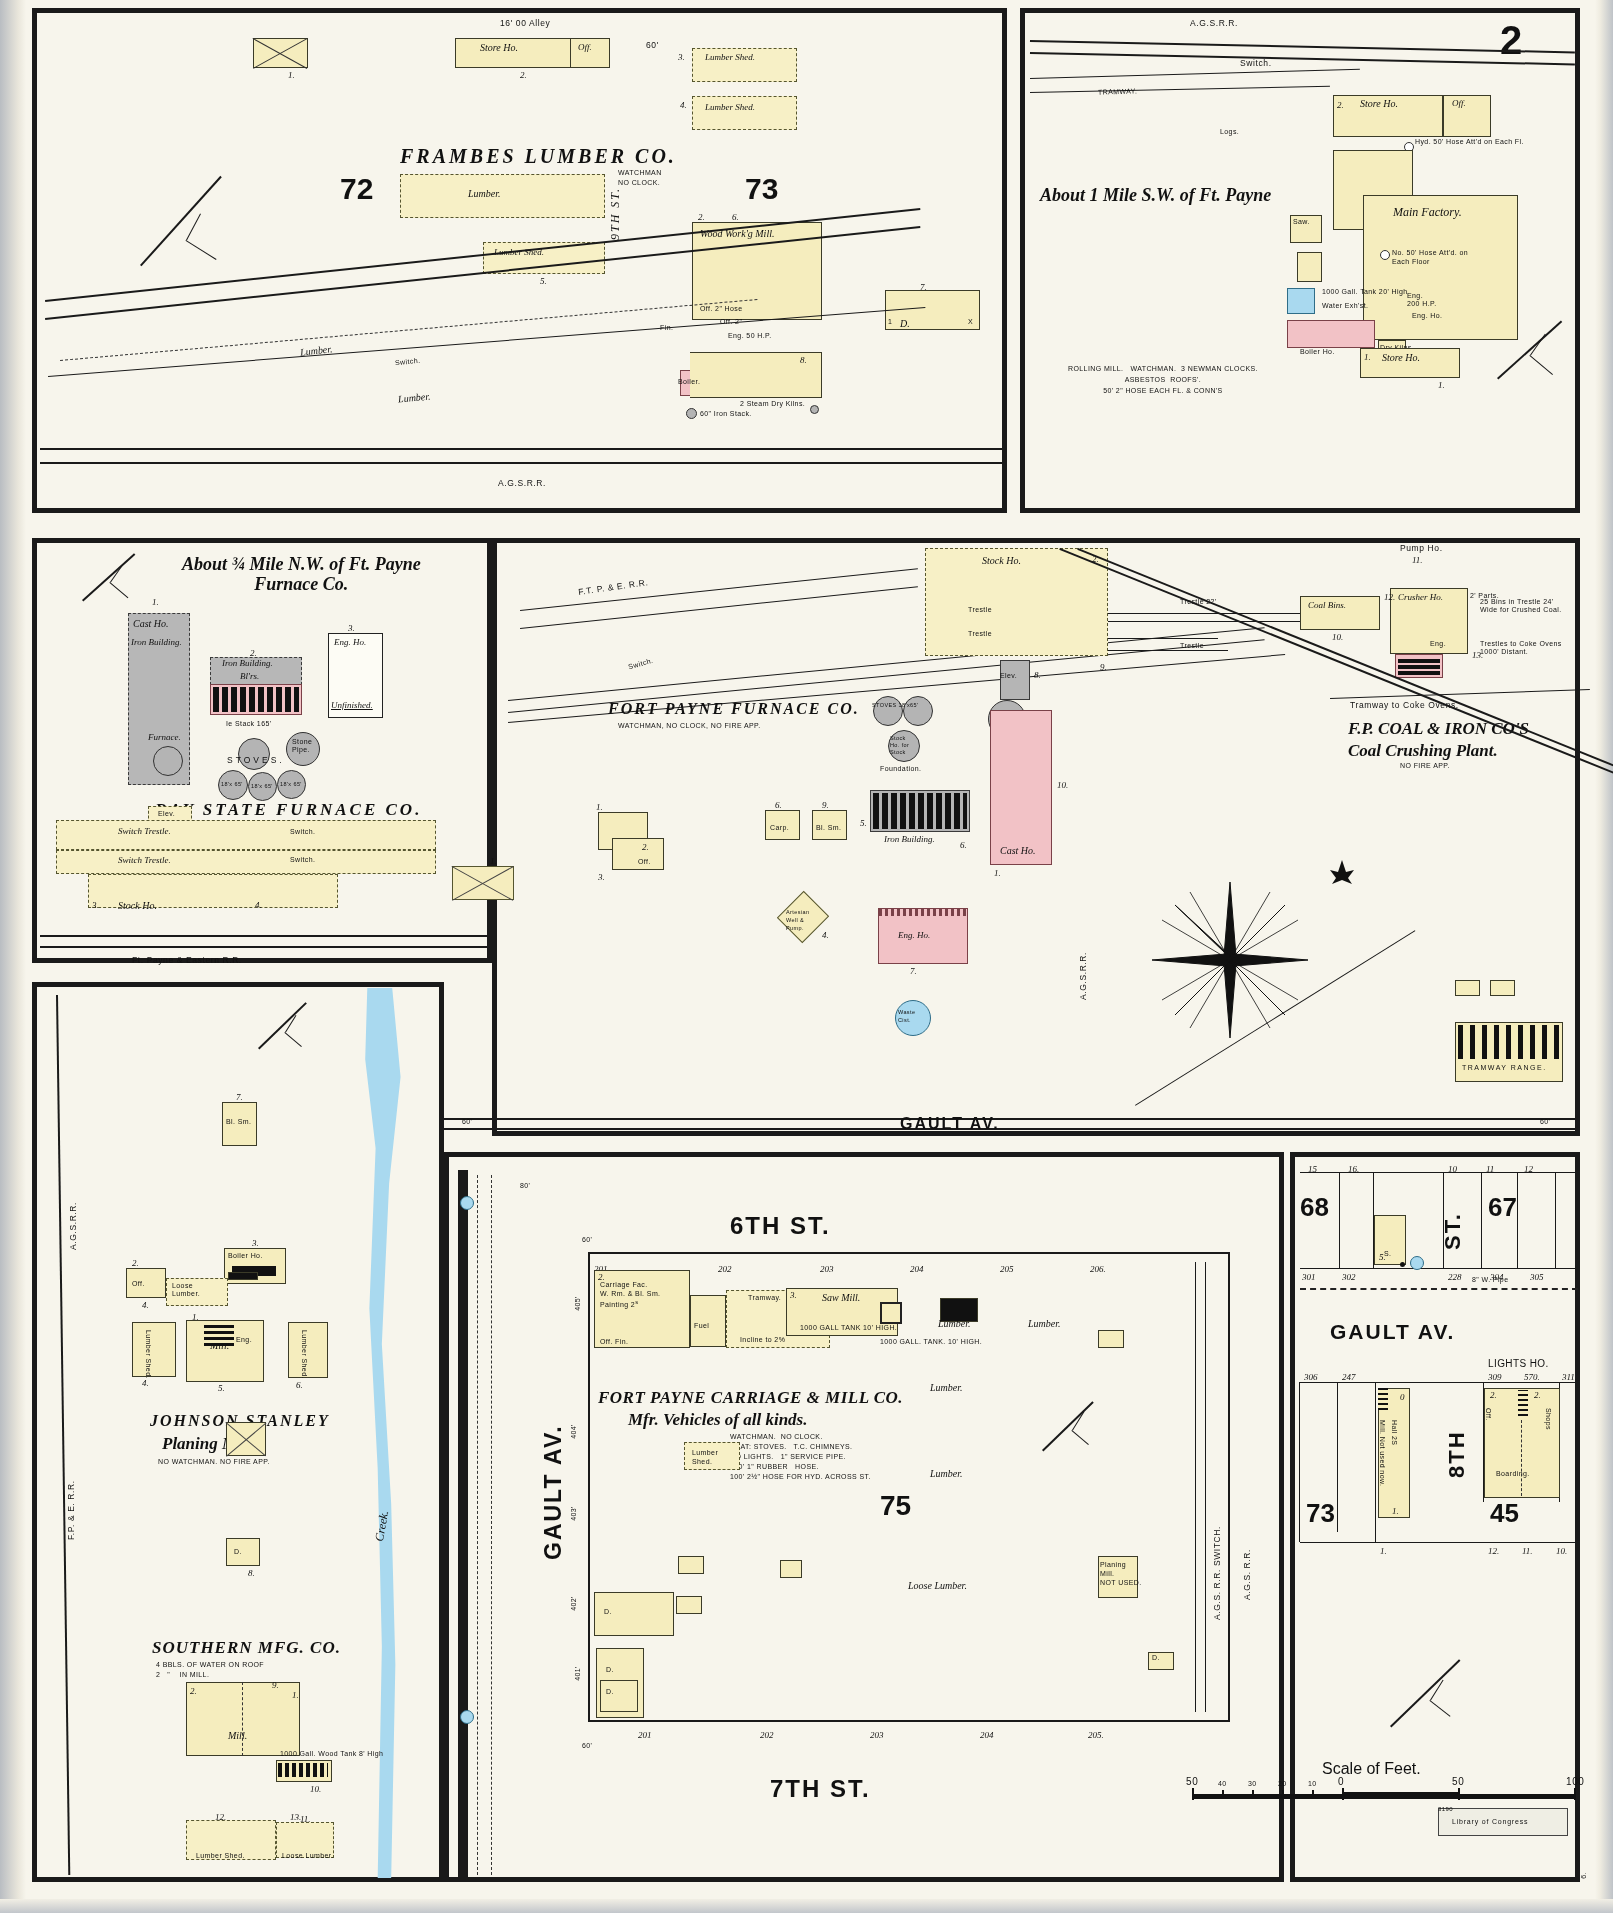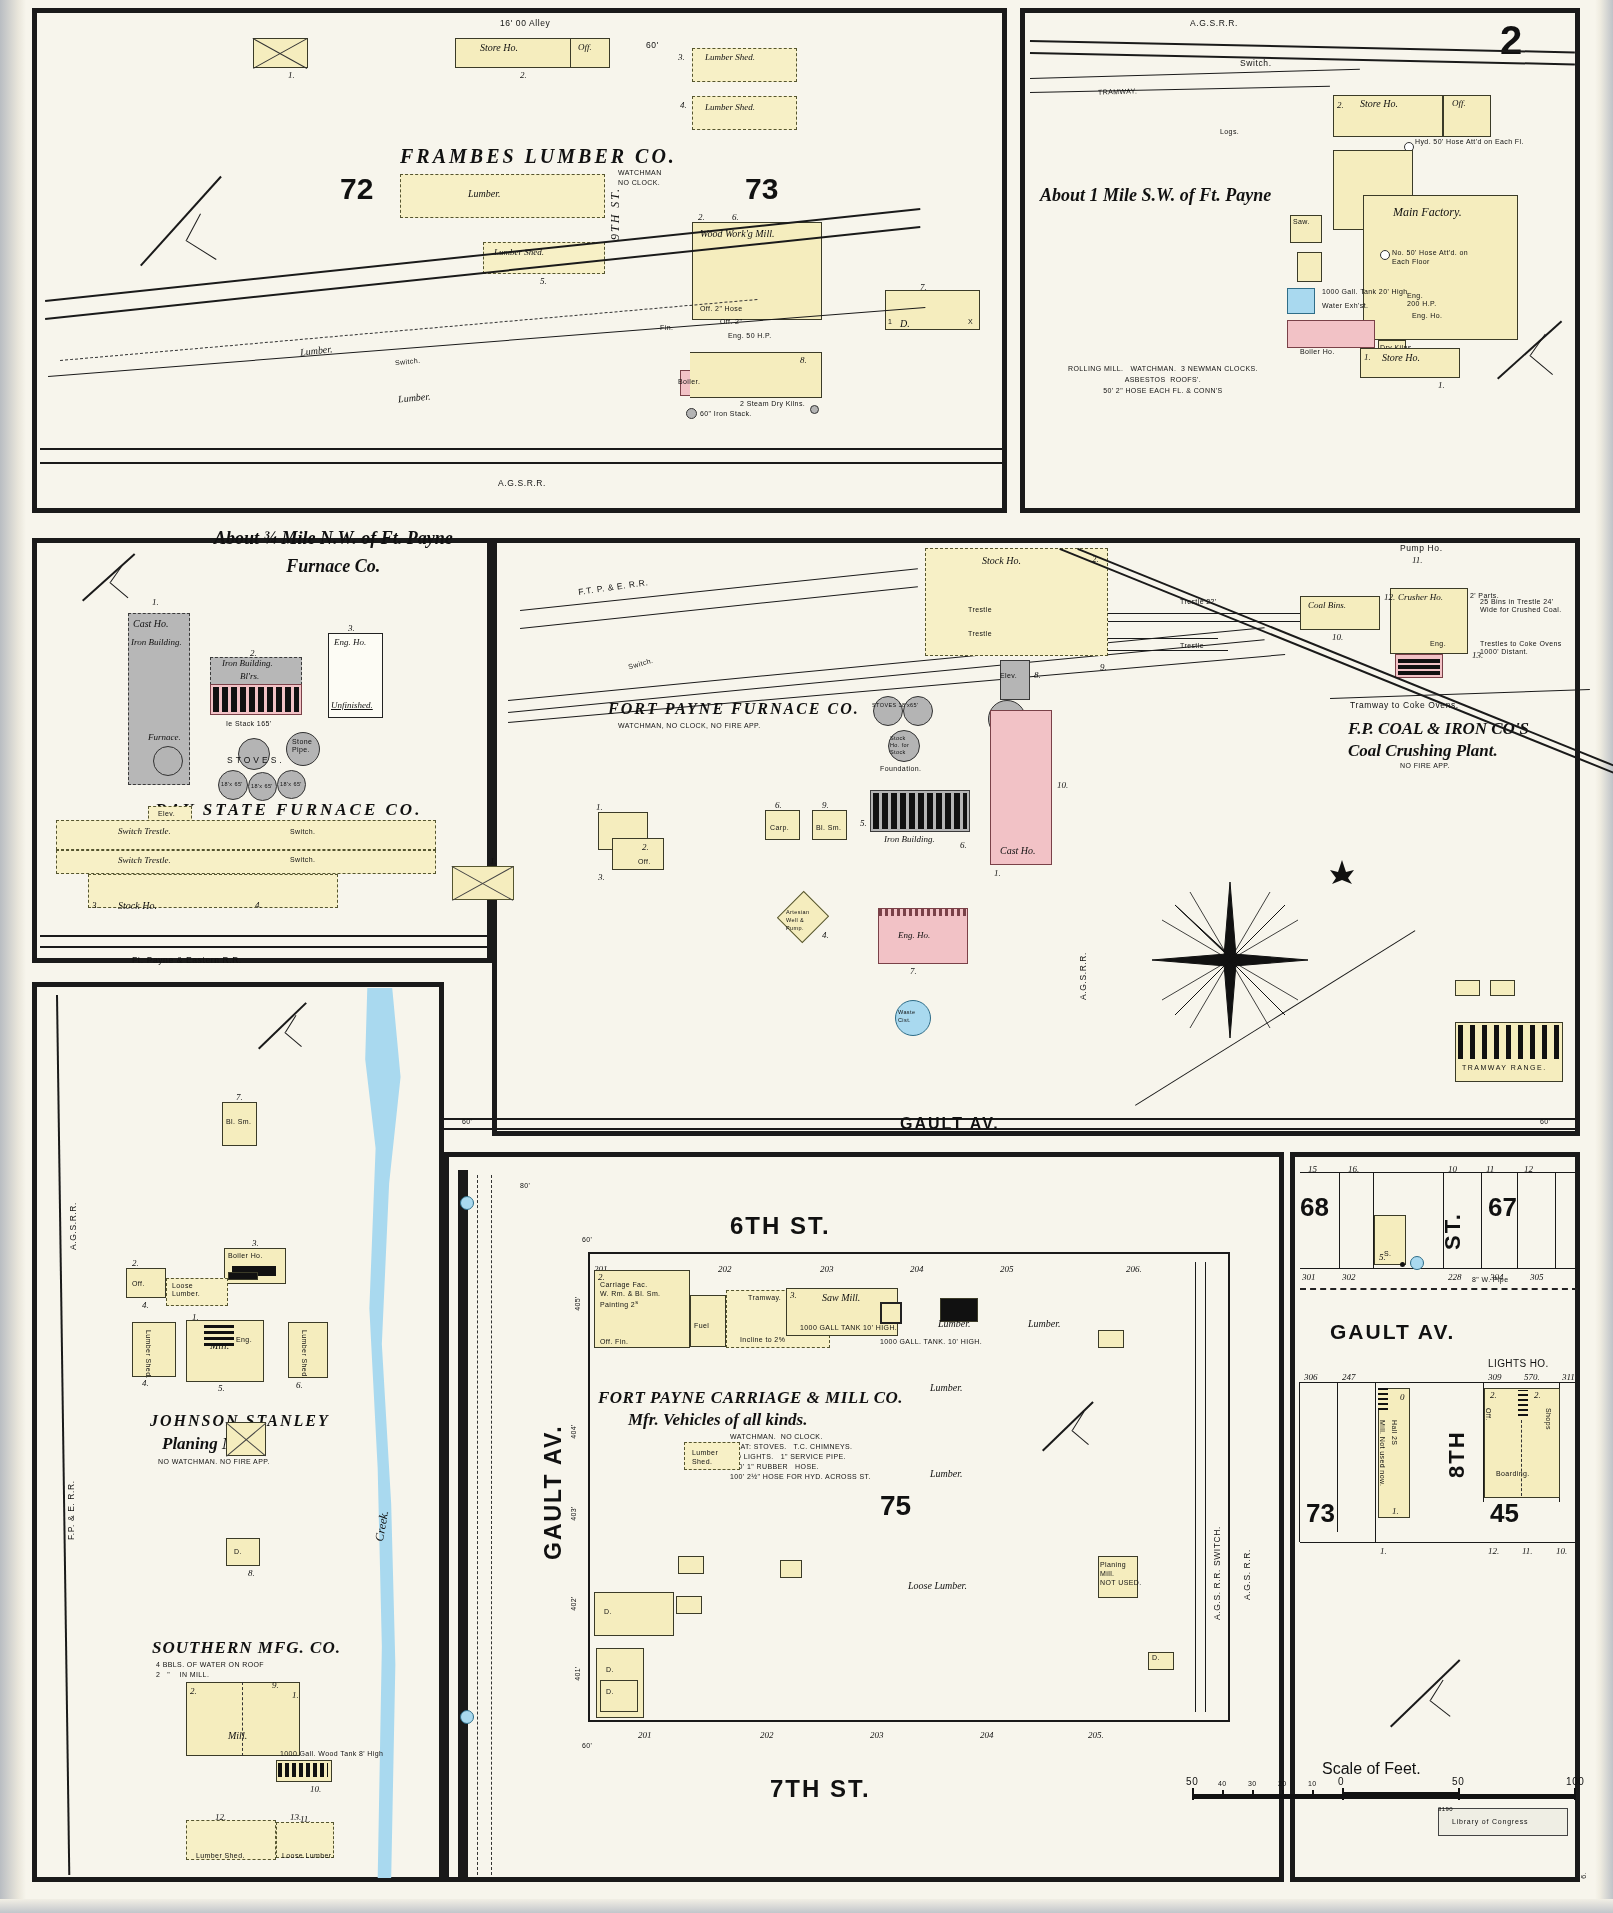--- a/index.html
+++ b/index.html
@@ -197,21 +197,21 @@
   <div class="lbl t-xxs" style="left:1068px;top:363px;line-height:11px;white-space:pre;text-align:center;">ROLLING MILL.   WATCHMAN.  3 NEWMAN CLOCKS.
 ASBESTOS  ROOFS'.
 50' 2" HOSE EACH FL. &amp; CONN'S</div>
 
   <div class="ln2" style="left:1497px;top:378px;width:86px;transform:rotate(-42deg);"></div>
   <div class="ln" style="left:1530px;top:355px;width:30px;transform:rotate(40deg);"></div>
   <div class="ln" style="left:1530px;top:355px;width:26px;transform:rotate(-55deg);"></div>
 
 
   <div class="frame thick" style="left:32px;top:538px;width:460px;height:425px;"></div>
-  <div class="lbl t-co2" style="left:182px;top:524px;line-height:28px;white-space:pre;text-align:center;margin-left:32px;">About ¾ Mile N.W. of Ft. Payne
+  <div class="lbl t-co2" style="left:182px;top:554px;line-height:20px;white-space:pre;text-align:center;">About ¾ Mile N.W. of Ft. Payne
 Furnace Co.</div>
 
   <div class="ln2" style="left:82px;top:600px;width:70px;transform:rotate(-42deg);"></div>
   <div class="ln" style="left:110px;top:582px;width:24px;transform:rotate(40deg);"></div>
   <div class="ln" style="left:110px;top:582px;width:22px;transform:rotate(-55deg);"></div>
 
   <div class="lbl t-num" style="left:152px;top:597px;">1.</div>
   <div class="bldg gry-d" style="left:128px;top:613px;width:62px;height:172px;"></div>
   <div class="lbl t-sm" style="left:133px;top:618px;font-size:10px;">Cast Ho.</div>
   <div class="lbl t-sm" style="left:131px;top:637px;font-size:9px;">Iron Building.</div>
@@ -527,21 +527,21 @@
   <div class="ln2" style="left:590px;top:1252px;width:640px;"></div>
   <div class="ln2" style="left:590px;top:1720px;width:640px;"></div>
   <div class="ln2" style="left:590px;top:1252px;width:470px;transform:rotate(90deg);"></div>
   <div class="ln2" style="left:1230px;top:1252px;width:470px;transform:rotate(90deg);"></div>
 
   <div class="lbl t-num" style="left:594px;top:1264px;">201</div>
   <div class="lbl t-num" style="left:718px;top:1264px;">202</div>
   <div class="lbl t-num" style="left:820px;top:1264px;">203</div>
   <div class="lbl t-num" style="left:910px;top:1264px;">204</div>
   <div class="lbl t-num" style="left:1000px;top:1264px;">205</div>
-  <div class="lbl t-num" style="left:1090px;top:1264px;margin-left:36px;">206.</div>
+  <div class="lbl t-num" style="left:1090px;top:1264px;">206.</div>
 
   <div class="lbl t-num" style="left:638px;top:1730px;">201</div>
   <div class="lbl t-num" style="left:760px;top:1730px;">202</div>
   <div class="lbl t-num" style="left:870px;top:1730px;">203</div>
   <div class="lbl t-num" style="left:980px;top:1730px;">204</div>
   <div class="lbl t-num" style="left:1088px;top:1730px;">205.</div>
 
   <div class="bldg yel" style="left:594px;top:1270px;width:96px;height:78px;"></div>
   <div class="lbl t-xxs" style="left:600px;top:1280px;line-height:9px;">Carriage Fac.<br>W. Rm. &amp; Bl. Sm.<br>Painting 2<sup>s</sup></div>
   <div class="lbl t-num" style="left:598px;top:1272px;">2.</div>

